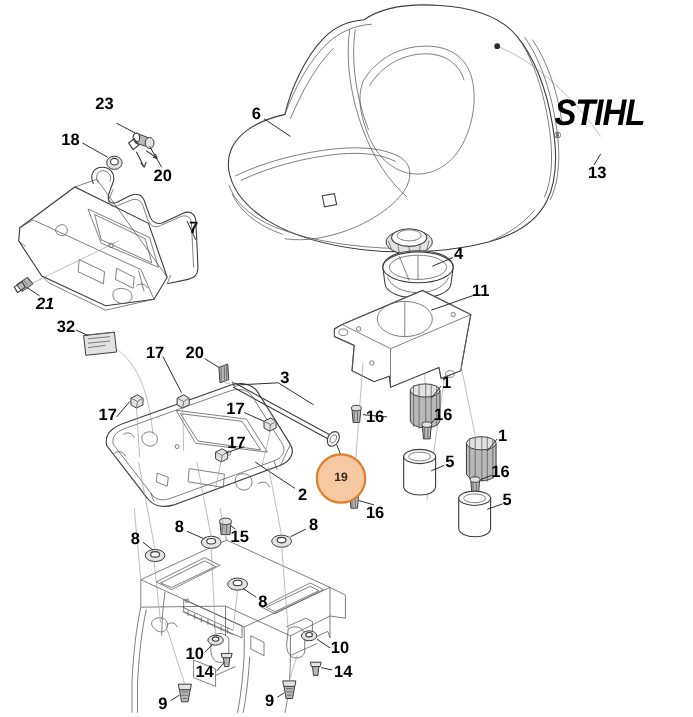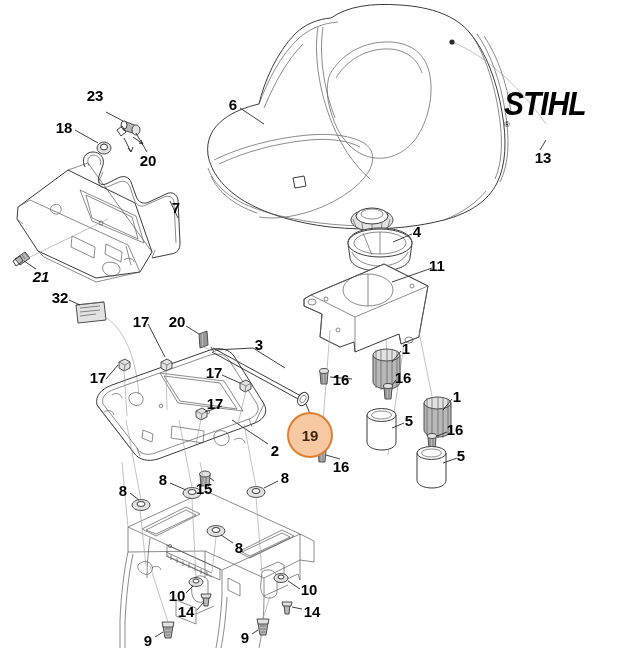--- a/index.html
+++ b/index.html
@@ -33,21 +33,21 @@
     color: #000000;
     line-height: 1;
     white-space: nowrap;
     transform: translate(-50%, -50%);
     user-select: none;
   }
   .highlight-label {
     position: absolute;
     font-family: "Liberation Sans", sans-serif;
     font-weight: bold;
-    font-size: 15px;
+    font-size: 11px;
     color: #3d2412;
     line-height: 1;
     white-space: nowrap;
     transform: translate(-50%, -50%);
     user-select: none;
   }
   .brand-mark {
     position: absolute;
     user-select: none;
   }
@@ -504,21 +504,21 @@
       <div class="callout-label" style="left: 341px; top: 379px;">16</div>
       <div class="callout-label" style="left: 403px; top: 377px;">16</div>
       <div class="callout-label" style="left: 457px; top: 396px;">1</div>
       <div class="callout-label" style="left: 409px; top: 420px;">5</div>
       <div class="callout-label" style="left: 455px; top: 429px;">16</div>
       <div class="callout-label" style="left: 275px; top: 450px;">2</div>
       <div class="callout-label" style="left: 341px; top: 466px;">16</div>
       <div class="callout-label" style="left: 461px; top: 455px;">5</div>
       <div class="callout-label" style="left: 123px; top: 490px;">8</div>
       <div class="callout-label" style="left: 163px; top: 479px;">8</div>
-      <div class="callout-label" style="left: 204px; top: 488px;">15</div>
+      <div class="callout-label" style="left: 218px; top: 488px;">15</div>
       <div class="callout-label" style="left: 285px; top: 477px;">8</div>
       <div class="callout-label" style="left: 239px; top: 547px;">8</div>
       <div class="callout-label" style="left: 177px; top: 595px;">10</div>
       <div class="callout-label" style="left: 186px; top: 611px;">14</div>
       <div class="callout-label" style="left: 309px; top: 589px;">10</div>
       <div class="callout-label" style="left: 312px; top: 611px;">14</div>
       <div class="callout-label" style="left: 148px; top: 640px;">9</div>
       <div class="callout-label" style="left: 245px; top: 637px;">9</div>
     </div>
 

